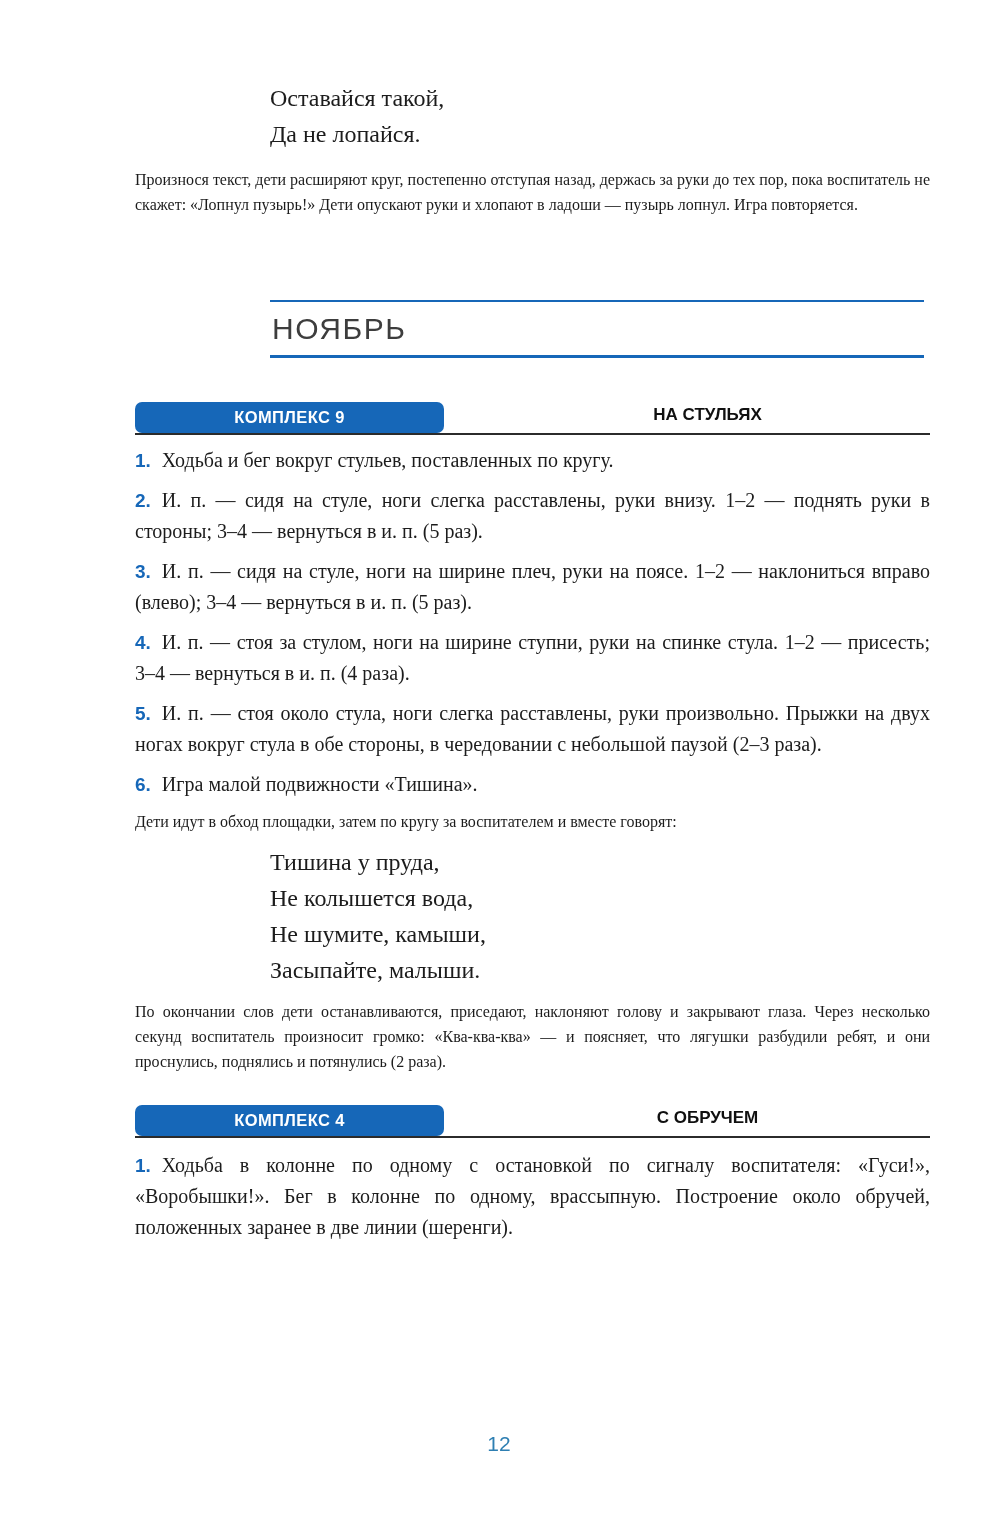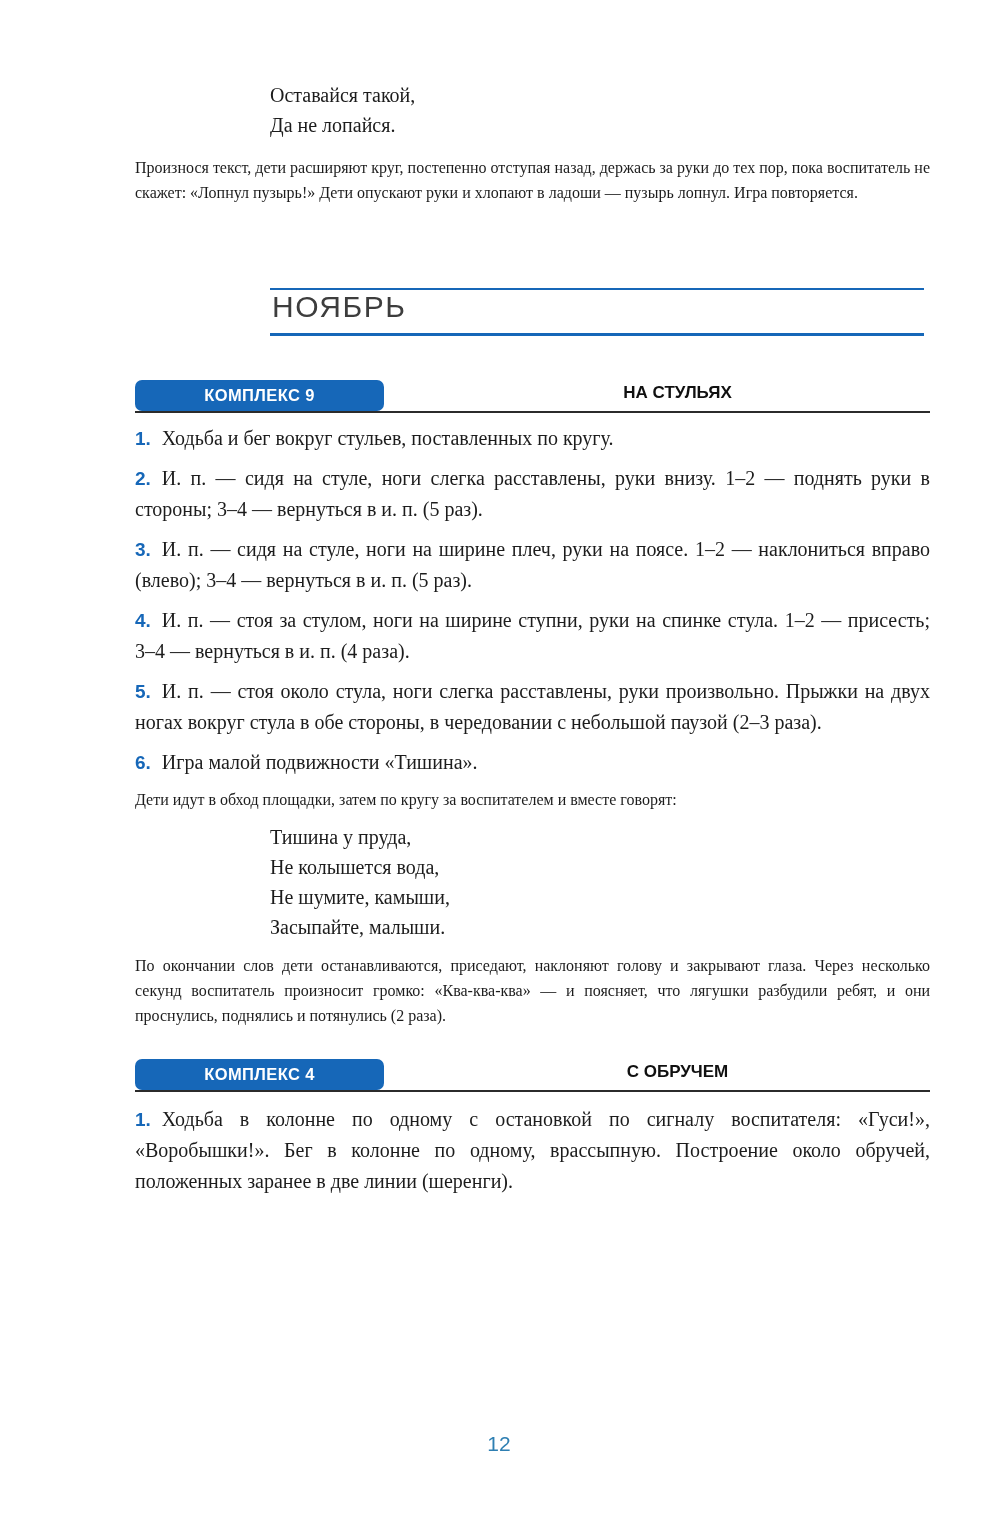--- a/index.html
+++ b/index.html
@@ -9,44 +9,44 @@
   .page {
     position:relative;
     width:1000px; height:1524px;
     background:#ffffff;
     overflow:hidden;
     font-family:"Liberation Serif", serif;
     color:#1c1c1c;
   }
   .content { padding:80px 70px 0 135px; }
 
-  .verse { margin-left:135px; font-size:20px; line-height:1.5; }
+  .verse { margin-left:135px; font-size:24px; line-height:1.5; }
   .verse-line { white-space:nowrap; }
 
   .para { margin-top:16px; font-size:16px; line-height:1.55; text-align:justify;font-family:Liberation Serif, serif; }
 
   .month {
     margin:82px 6px 0 135px;
     border-top:2px solid var(--accent);
     border-bottom:3px solid var(--accent);
-    padding:0 0 9px 2px;
+    padding:10px 0 9px 2px;
   }
   .month-title {
     font-family:"Liberation Sans", sans-serif;
     font-size:30px; font-weight:400;
     color:#3d3d3d; letter-spacing:1.5px;
   }
 
   .section-head {
     margin-top:44px;
     display:flex; align-items:flex-end;
     border-bottom:2px solid var(--rule);
   }
   .badge {
-    width:249px; height:31px;
+    width:309px; height:31px;
     border-radius:7px;
     background:var(--accent); color:#ffffff;
     font-family:"Liberation Sans", sans-serif;
     font-weight:700; font-size:16.5px; letter-spacing:0.4px;
     display:flex; align-items:center; justify-content:center;
   }
   .section-title {
     flex:1; text-align:center;
     font-family:"Liberation Sans", sans-serif;
     font-weight:700; font-size:17px; color:#101010;

